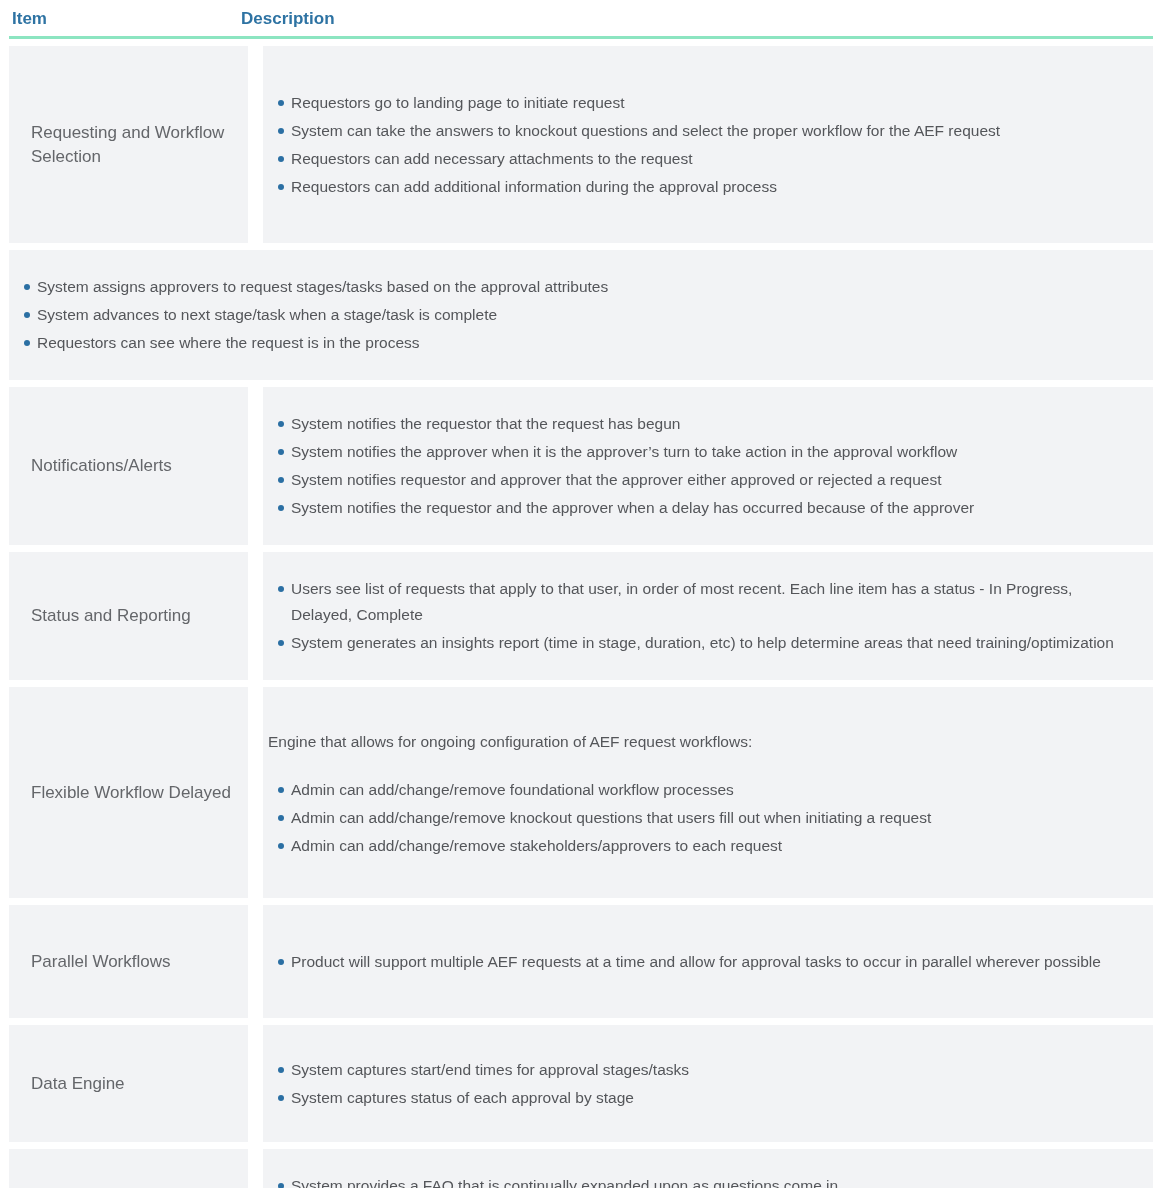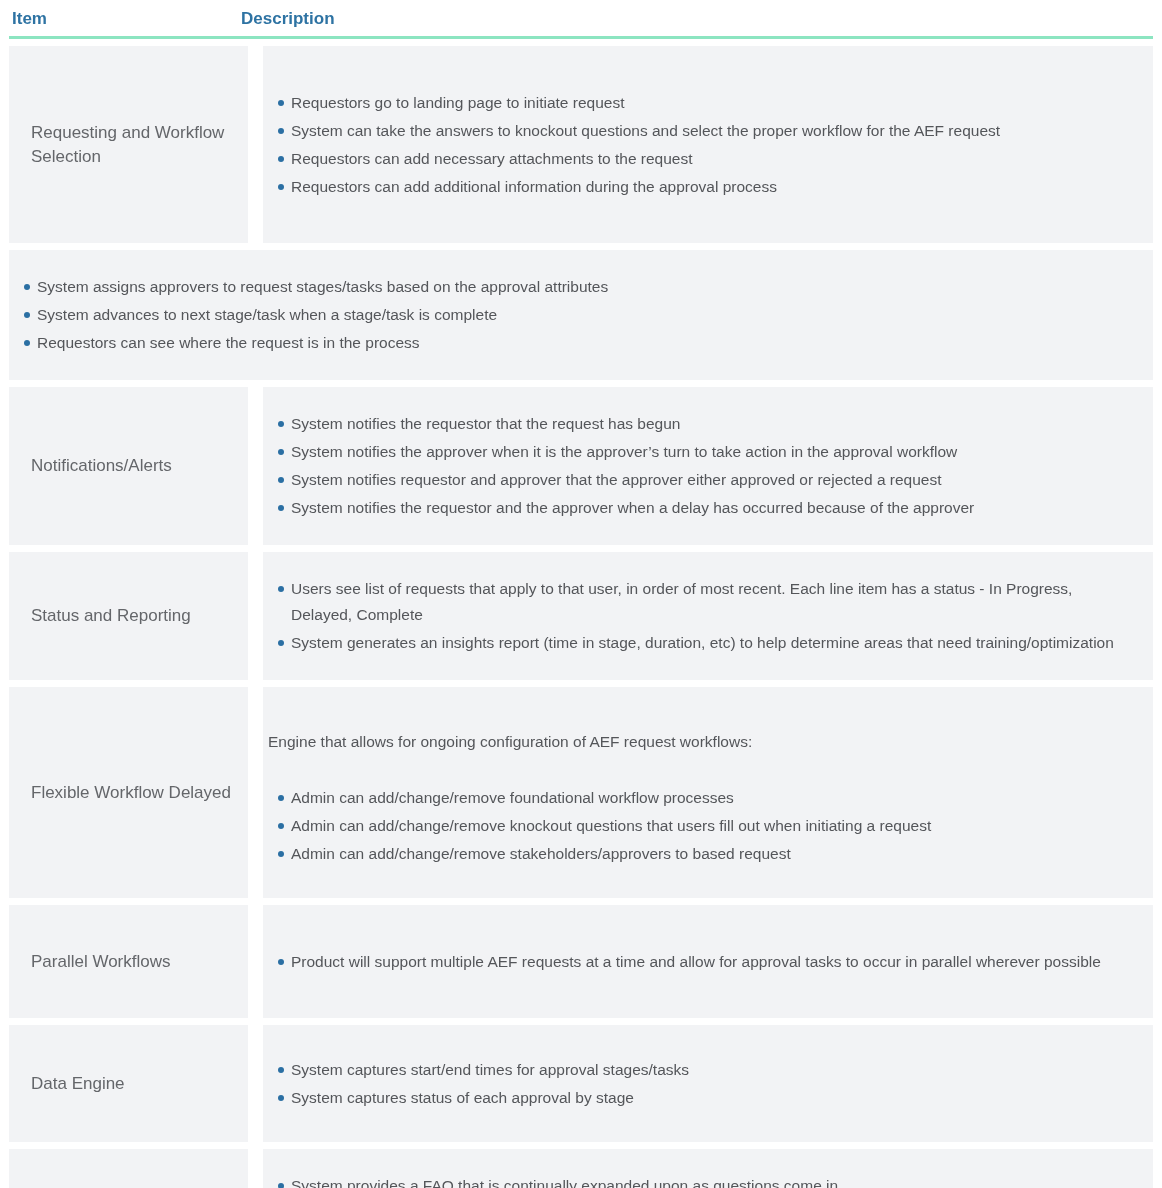--- a/index.html
+++ b/index.html
@@ -81,21 +81,21 @@
     content: "";
     position: absolute;
     left: 2px;
     top: 10px;
     width: 6px;
     height: 6px;
     border-radius: 50%;
     background: var(--bullet);
   }
   .cell-desc p.intro {
-    margin: 20px 0;
+    margin: 12px 0;
     line-height: 26px;
   }
 </style>
 </head>
 <body>
 
 <div class="page">
 
   <div class="header-row">
     <div class="header-cell header-item">Item</div>
@@ -156,21 +156,21 @@
 
   <div class="row" style="min-height:211px">
     <div class="cell cell-item">
       <span>Flexible Workflow Delayed</span>
     </div>
     <div class="cell cell-desc">
       <p class="intro">Engine that allows for ongoing configuration of AEF request workflows:</p>
       <ul>
         <li>Admin can add/change/remove foundational workflow processes</li>
         <li>Admin can add/change/remove knockout questions that users fill out when initiating a request</li>
-        <li>Admin can add/change/remove stakeholders/approvers to based request</li>
+        <li>Admin can add/change/remove stakeholders/approvers to each request</li>
       </ul>
     </div>
   </div>
 
   <div class="row" style="min-height:113px">
     <div class="cell cell-item">
       <span>Parallel Workflows</span>
     </div>
     <div class="cell cell-desc">
       <ul>

